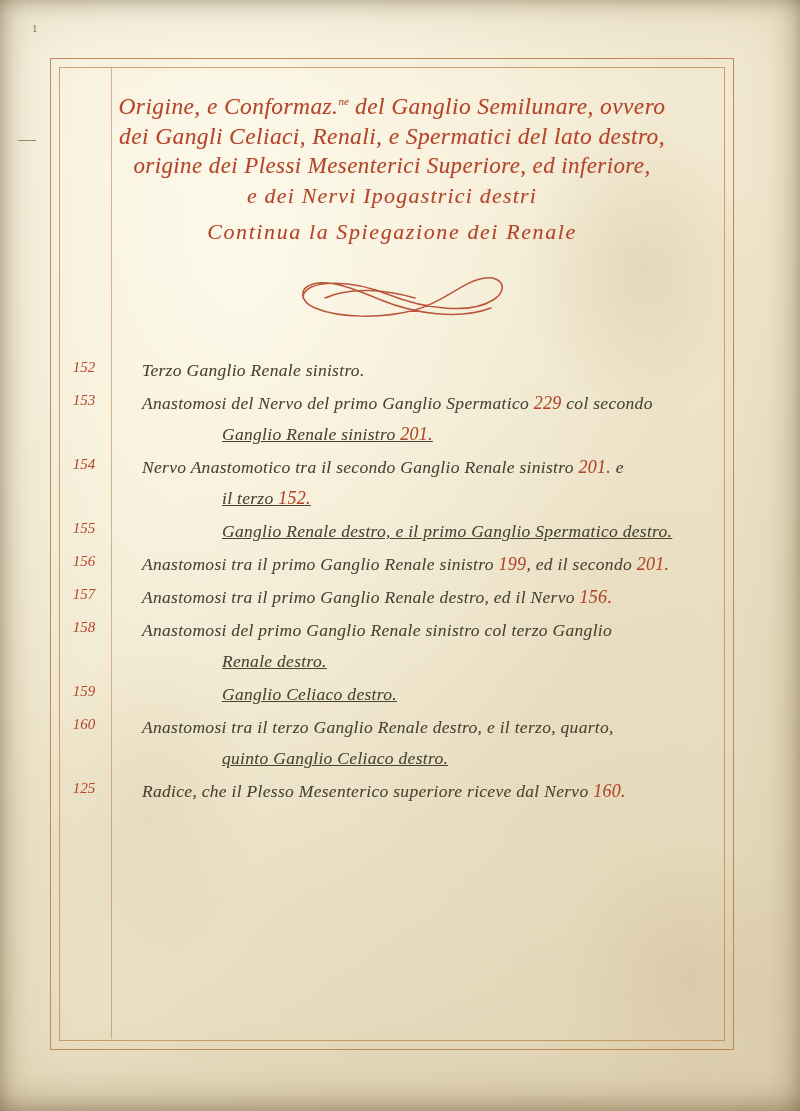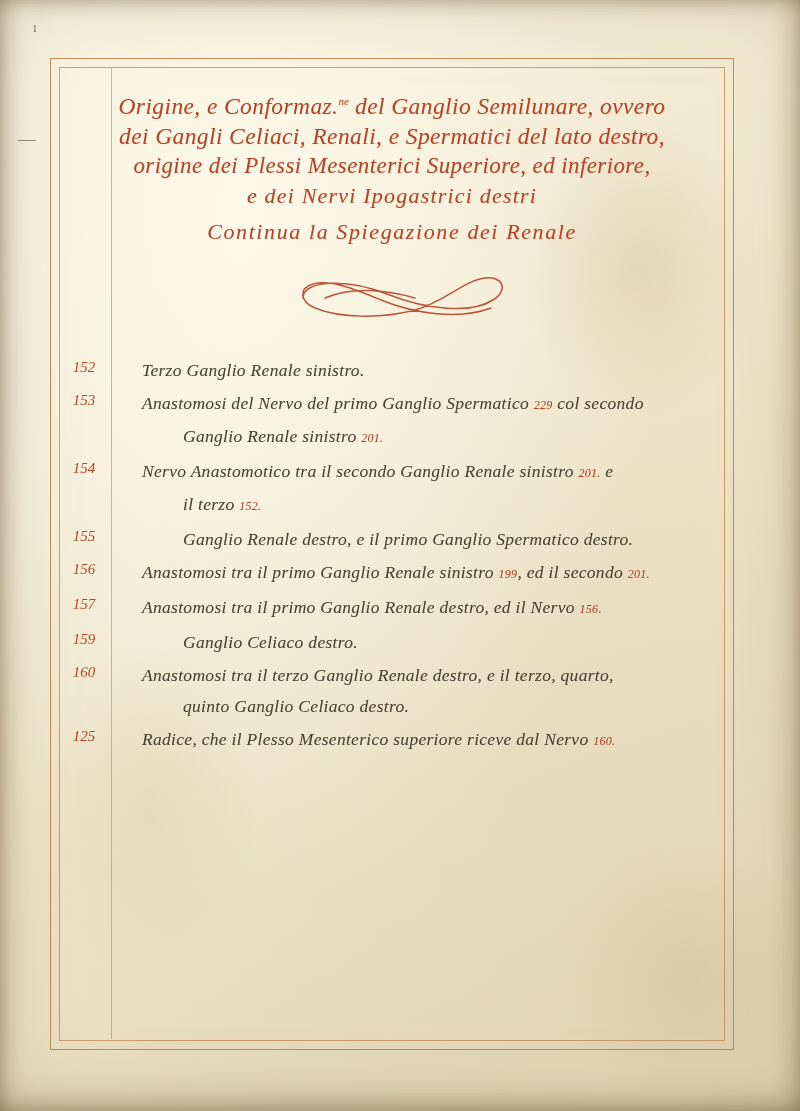--- a/index.html
+++ b/index.html
@@ -148,25 +148,26 @@
     color: #4a4334;
     font-family: "Liberation Serif", serif;
     font-style: italic;
     font-size: 17.5px;
     line-height: 31px;
     letter-spacing: .3px;
     text-shadow: 0 0 .4px rgba(60,52,36,.20);
   }
   .entry-text .cont {
     display: block;
-    margin-left: 41px;
+    margin-left: 80px;
+    text-decoration: underline;
   }
   .ref {
     color: #b4452a;
-    font-size: 12px;
+    font-size: 18px;
     font-style: italic;
   }
 </style>
 </head>
 <body>
 
 <div id="page">
 
   <div class="mottle" style="left:520px;top:120px;width:240px;height:300px;background:radial-gradient(ellipse at center, rgba(205,186,146,0.35), rgba(205,186,146,0) 70%);"></div>
   <div class="mottle" style="left:40px;top:640px;width:220px;height:340px;background:radial-gradient(ellipse at center, rgba(214,197,160,0.30), rgba(214,197,160,0) 70%);"></div>
@@ -235,20 +236,27 @@
       </div>
     </div>
 
     <div class="entry">
       <div class="entry-num">157</div>
       <div class="entry-text">
         <span>Anastomosi tra il primo Ganglio Renale destro, ed il Nervo <span class="ref">156.</span></span>
       </div>
     </div>
 
+    <div class="entry">
+      <div class="entry-num">158</div>
+      <div class="entry-text">
+        <span>Anastomosi del primo Ganglio Renale sinistro col terzo Ganglio</span>
+        <span class="cont">Renale destro.</span>
+      </div>
+    </div>
 
     <div class="entry">
       <div class="entry-num">159</div>
       <div class="entry-text">
         <span class="cont">Ganglio Celiaco destro.</span>
       </div>
     </div>
 
     <div class="entry">
       <div class="entry-num">160</div>

